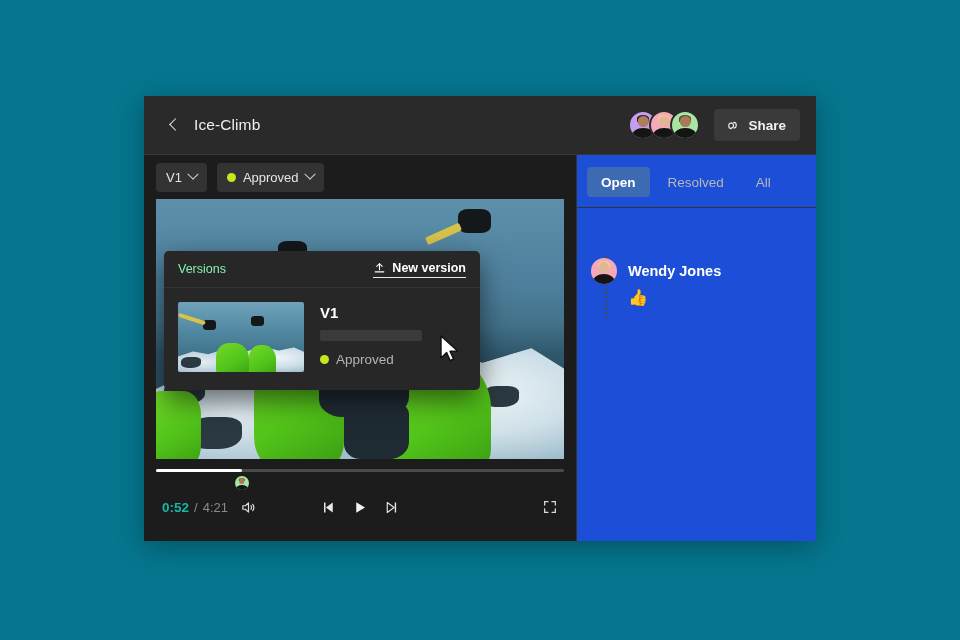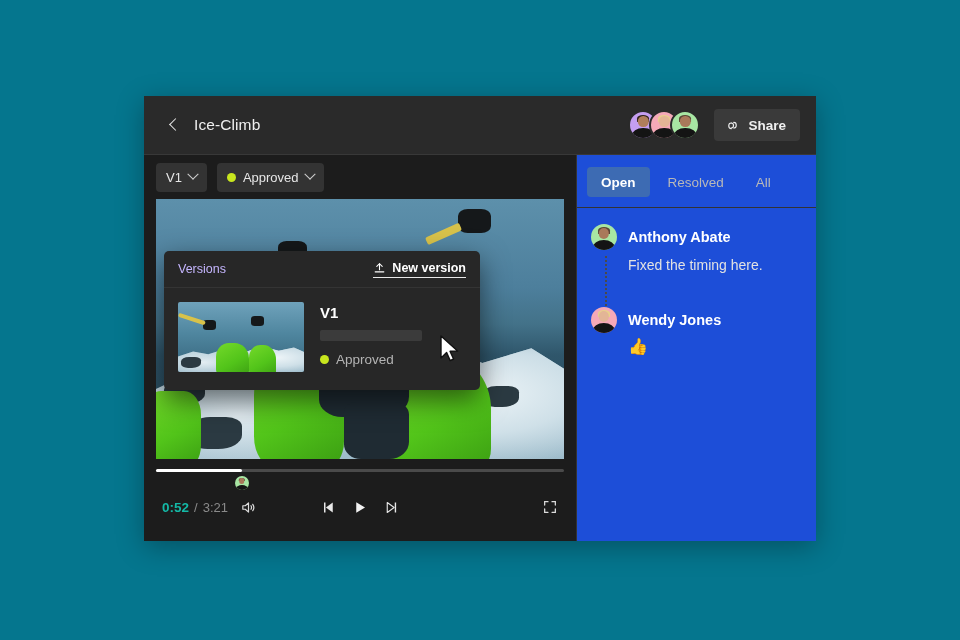--- a/index.html
+++ b/index.html
@@ -216,21 +216,21 @@
     z-index: 40;
     overflow: hidden;
   }
   .vp-head {
     height: 37px;
     display: flex;
     align-items: center;
     padding: 0 14px;
     border-bottom: 1px solid #343434;
   }
-  .vp-title { color: #c4b5fd; font-size: 12.5px; }
+  .vp-title { color: #86efac; font-size: 12.5px; }
   .new-version {
     margin-left: auto;
     display: flex;
     align-items: center;
     gap: 6px;
     color: #ffffff;
     font-size: 12.5px;
     font-weight: bold;
     border-bottom: 1.6px solid #e8e8e8;
     padding-bottom: 2px;
@@ -526,21 +526,21 @@
               <div class="head" style="background:#a9795a"></div>
               <div class="body"></div>
             </div>
           </div>
         </div>
 
         <div class="ctrl-row">
           <div class="time">
             <span class="t-cur">0:52</span>
             <span class="t-sep">/</span>
-            <span class="t-dur">3:21</span>
+            <span class="t-dur">4:21</span>
           </div>
           <div class="vol">
             <svg width="17" height="17" viewBox="0 0 24 24" fill="none" stroke="#dcdcdc" stroke-width="1.7" stroke-linejoin="round">
               <path d="M4 9.5h3.5L12 5.5v13L7.5 14.5H4z"></path>
               <path d="M15.5 9.5c1 1.6 1 3.4 0 5" stroke-linecap="round"></path>
               <path d="M18 7.5c1.8 2.6 1.8 6.4 0 9" stroke-linecap="round"></path>
             </svg>
           </div>
 
           <div class="transport">
@@ -584,31 +584,20 @@
           <span>Resolved</span>
         </div>
         <div class="tab">
           <span>All</span>
         </div>
       </div>
 
       <div class="thread">
         <div class="connector"></div>
 
-        <div class="cmt">
-          <div class="cmt-head">
-            <div class="av av-26" style="background:#a8e6a3">
-              <div class="hair" style="background:#5a4636"></div>
-              <div class="head" style="background:#a9795a"></div>
-              <div class="body"></div>
-            </div>
-            <div class="cmt-name">Anthony Abate</div>
-          </div>
-          <div class="cmt-text">Fixed the timing here.</div>
-        </div>
 
         <div class="cmt" style="margin-top:34px">
           <div class="cmt-head">
             <div class="av av-26" style="background:#f5a9b8">
               <div class="hair" style="background:#e8d08a"></div>
               <div class="head" style="background:#e3b596"></div>
               <div class="body"></div>
             </div>
             <div class="cmt-name">Wendy Jones</div>
           </div>

